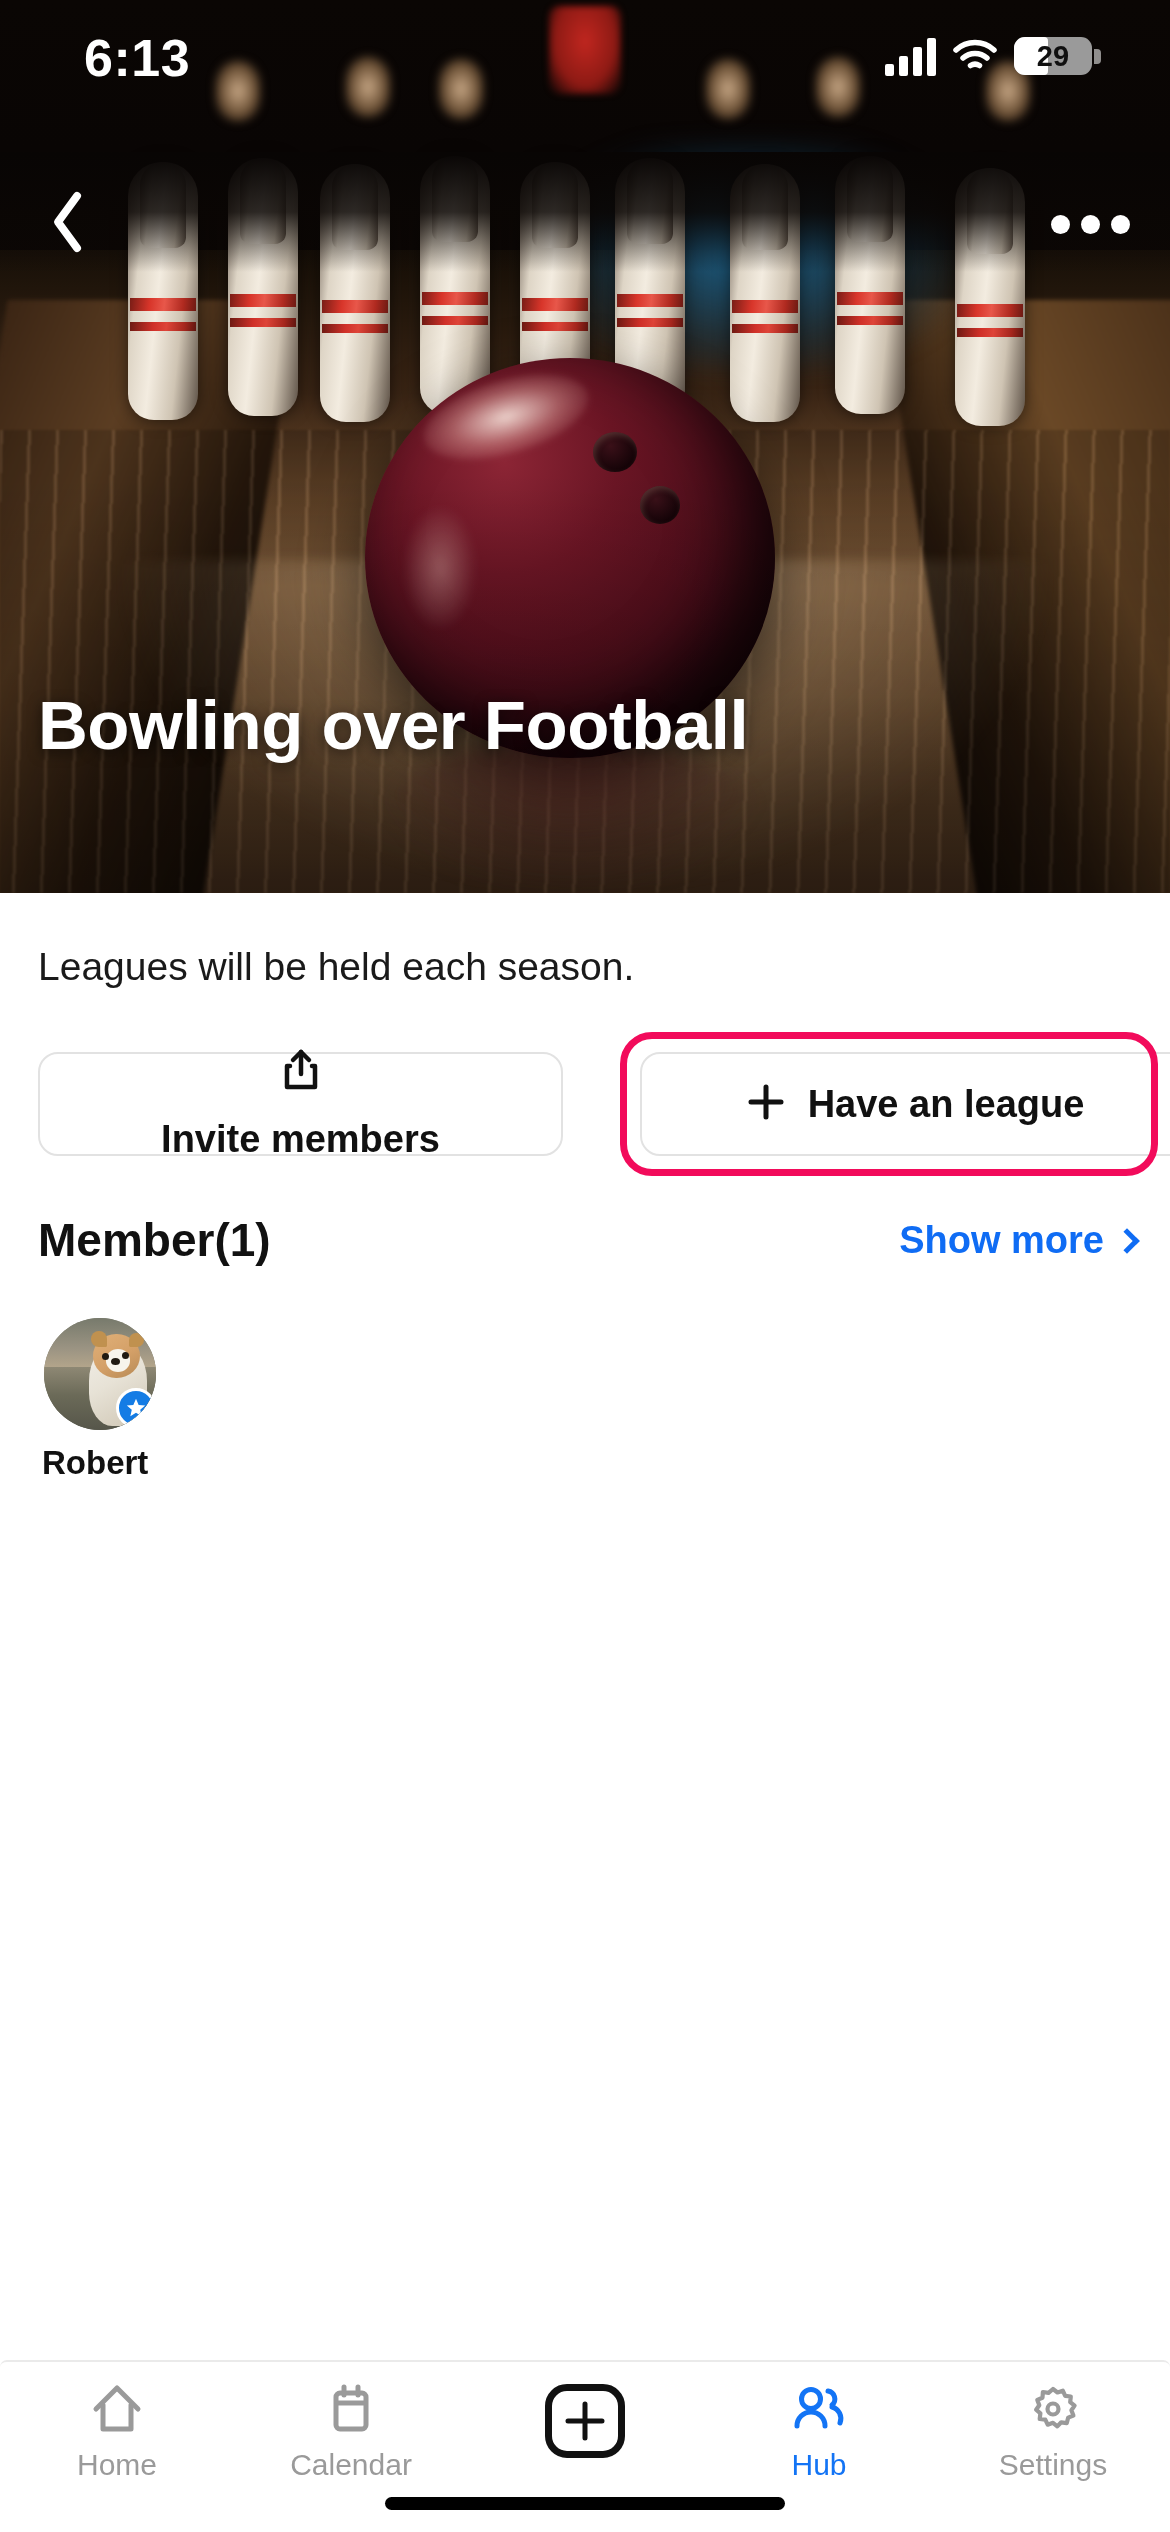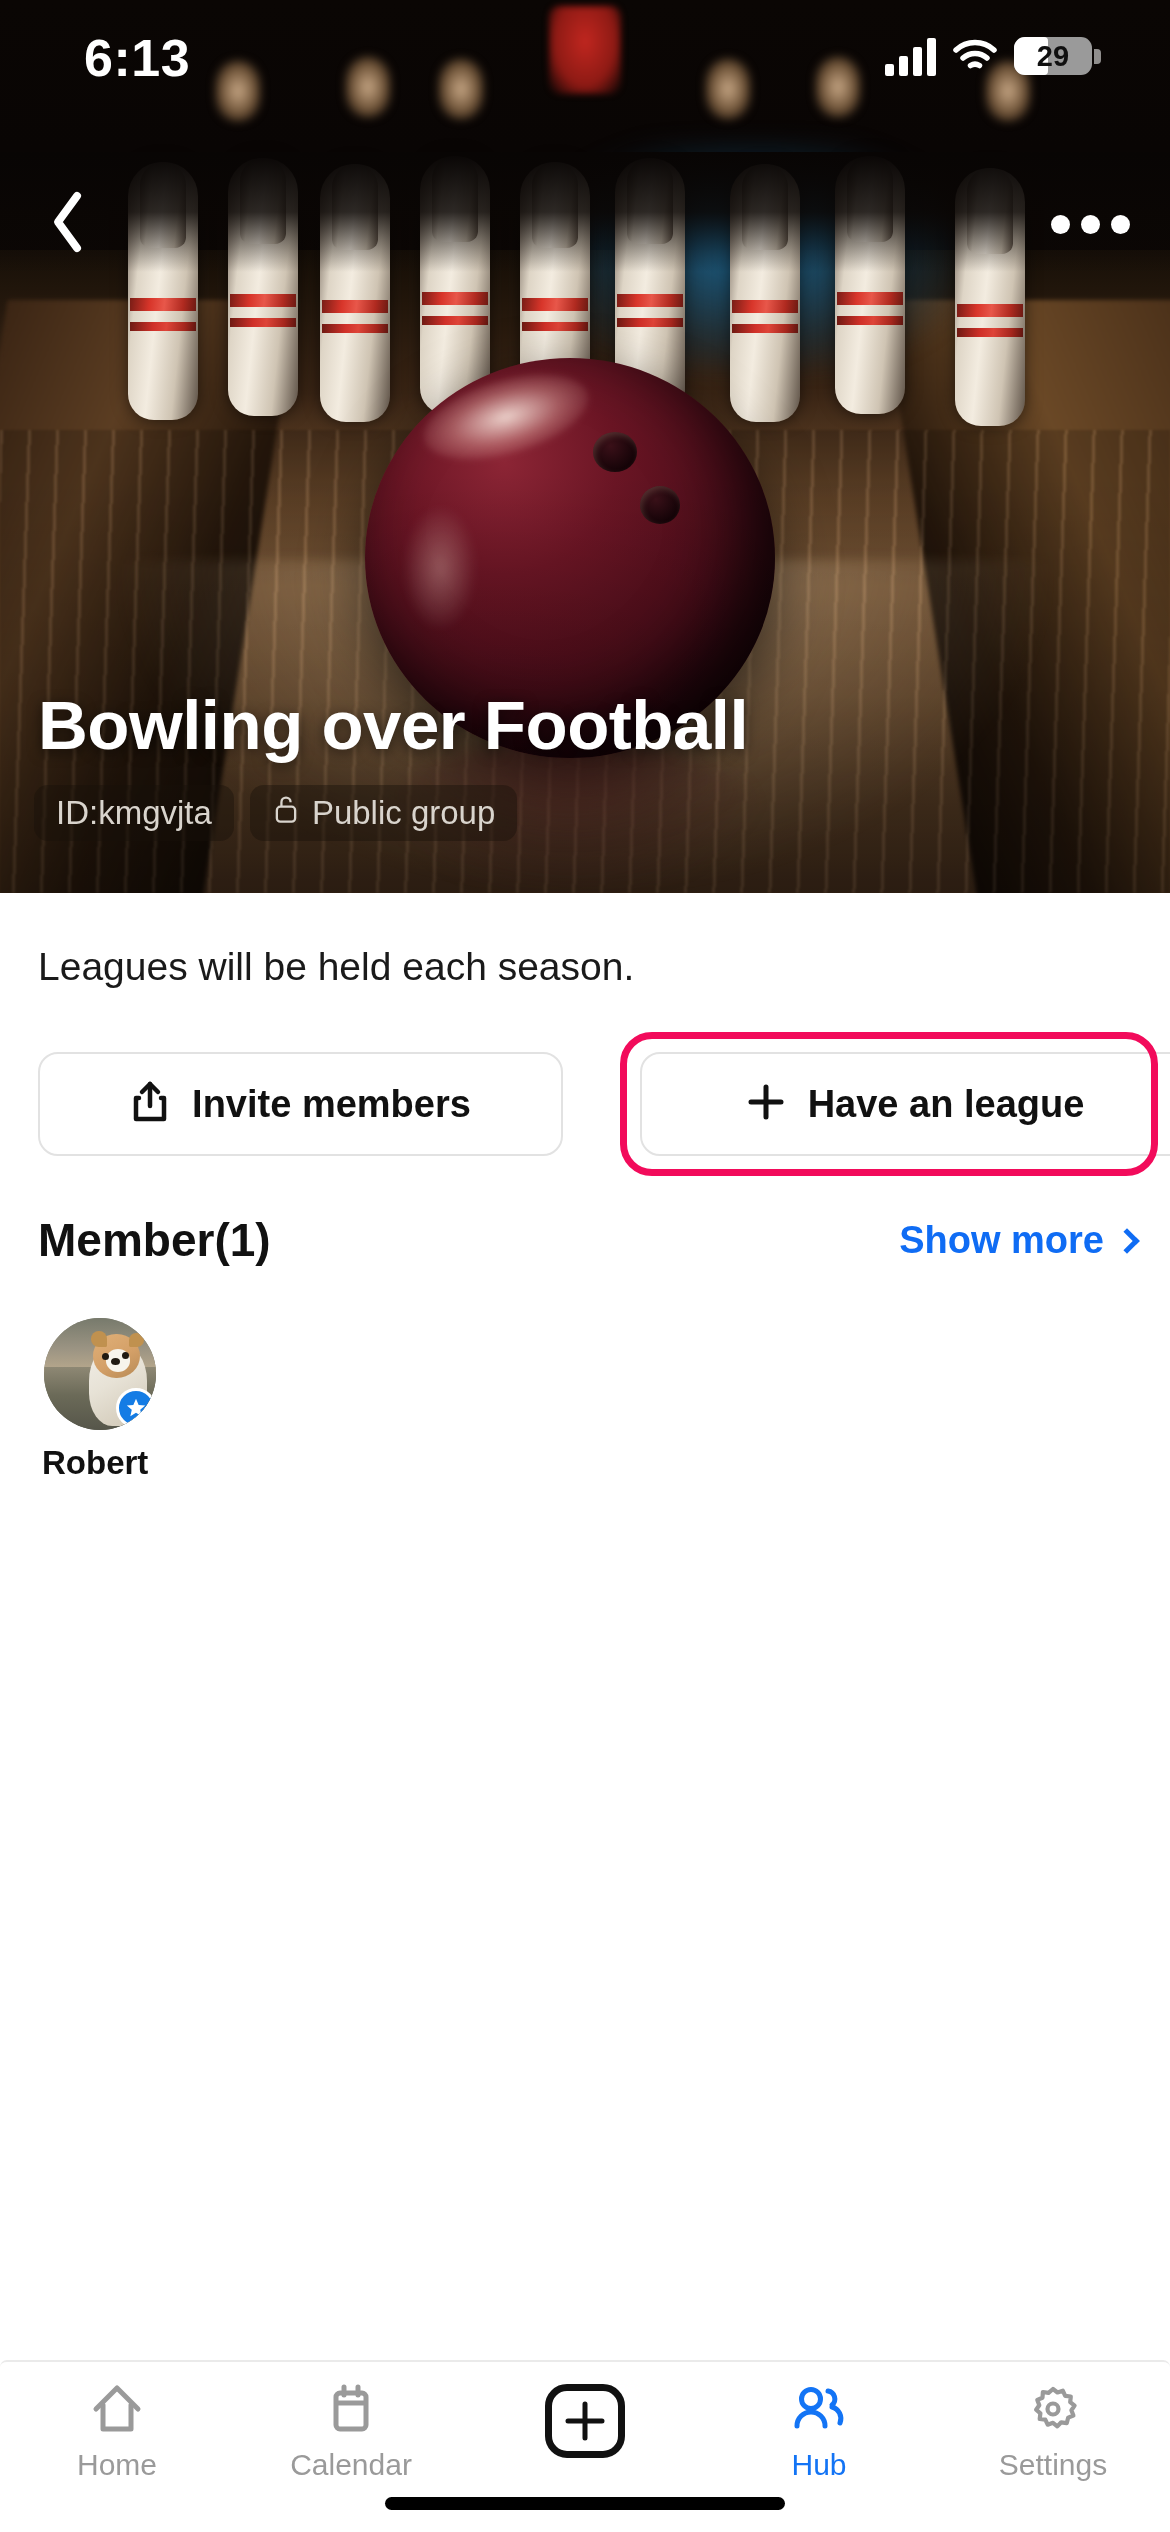--- a/index.html
+++ b/index.html
@@ -119,21 +119,21 @@
     border-radius:14px; background:rgba(25,16,10,.42);
     font-size:33px; color:#d9d4cd; font-weight:400; }
 
   
   .body-area { position:absolute; top:893px; left:0; width:1170px; height:1537px; background:#fff; }
   .desc { position:absolute; left:38px; top:52px; font-size:39px; color:#1a1a1a; font-weight:400; }
 
   .actions { position:absolute; left:0; top:137px; width:1170px; height:156px; }
   .act-btn { position:absolute; height:104px; border:2px solid #e2e2e2; border-radius:20px; background:#fff;
     display:flex; align-items:center; justify-content:center; gap:22px; }
-  .act-invite { left:38px; top:22px; width:525px; }
+  .act-invite { left:38px; top:22px; width:525px;flex-direction:column; }
   .act-league { left:640px; top:22px; width:550px; }
   .act-label { font-size:38px; font-weight:700; color:#111; }
   .hl-ring { position:absolute; left:620px; top:2px; width:538px; height:144px;
     border:7px solid #F20B5B; border-radius:32px; pointer-events:none; }
 
   .member-head { position:absolute; left:0; top:320px; width:1170px; height:80px; }
   .member-title { position:absolute; left:38px; top:0; font-size:46px; font-weight:700; color:#111; }
   .show-more { position:absolute; right:34px; top:6px; display:flex; align-items:center; gap:14px;
     font-size:38px; font-weight:700; color:#0F6CF4;margin-left:22px; }
   .chev-r { width:18px; height:18px; border-right:5px solid #0F6CF4; border-top:5px solid #0F6CF4;
@@ -264,34 +264,20 @@
         <div class="gloss"></div>
           <div class="gloss2"></div>
         <div class="hole h1"></div>
           <div class="hole h2"></div>
       </div>
       <div class="hero-scrim"></div>
     </div>
 
     <div class="hero-title">Bowling over Football</div>
 
-    <div class="hero-badges">
-      <div class="badge">
-        <span>ID:kmgvjta</span>
-      </div>
-      <div class="badge">
-        <span>
-          <svg width="28" height="32" viewBox="0 0 24 28" fill="none">
-            <rect x="4" y="12" width="16" height="13" rx="3" stroke="#d9d4cd" stroke-width="2"></rect>
-            <path d="M8 12 V8 a4 4 0 0 1 8 0" stroke="#d9d4cd" stroke-width="2" fill="none"></path>
-          </svg>
-        </span>
-        <span>Public group</span>
-      </div>
-    </div>
   </div>
 
   <div class="statusbar">
     <div class="sb-time">6:13</div>
     <div class="sb-right">
       <div class="sig">
           <i></i>
           <i></i>
           <i></i>
           <i></i>

